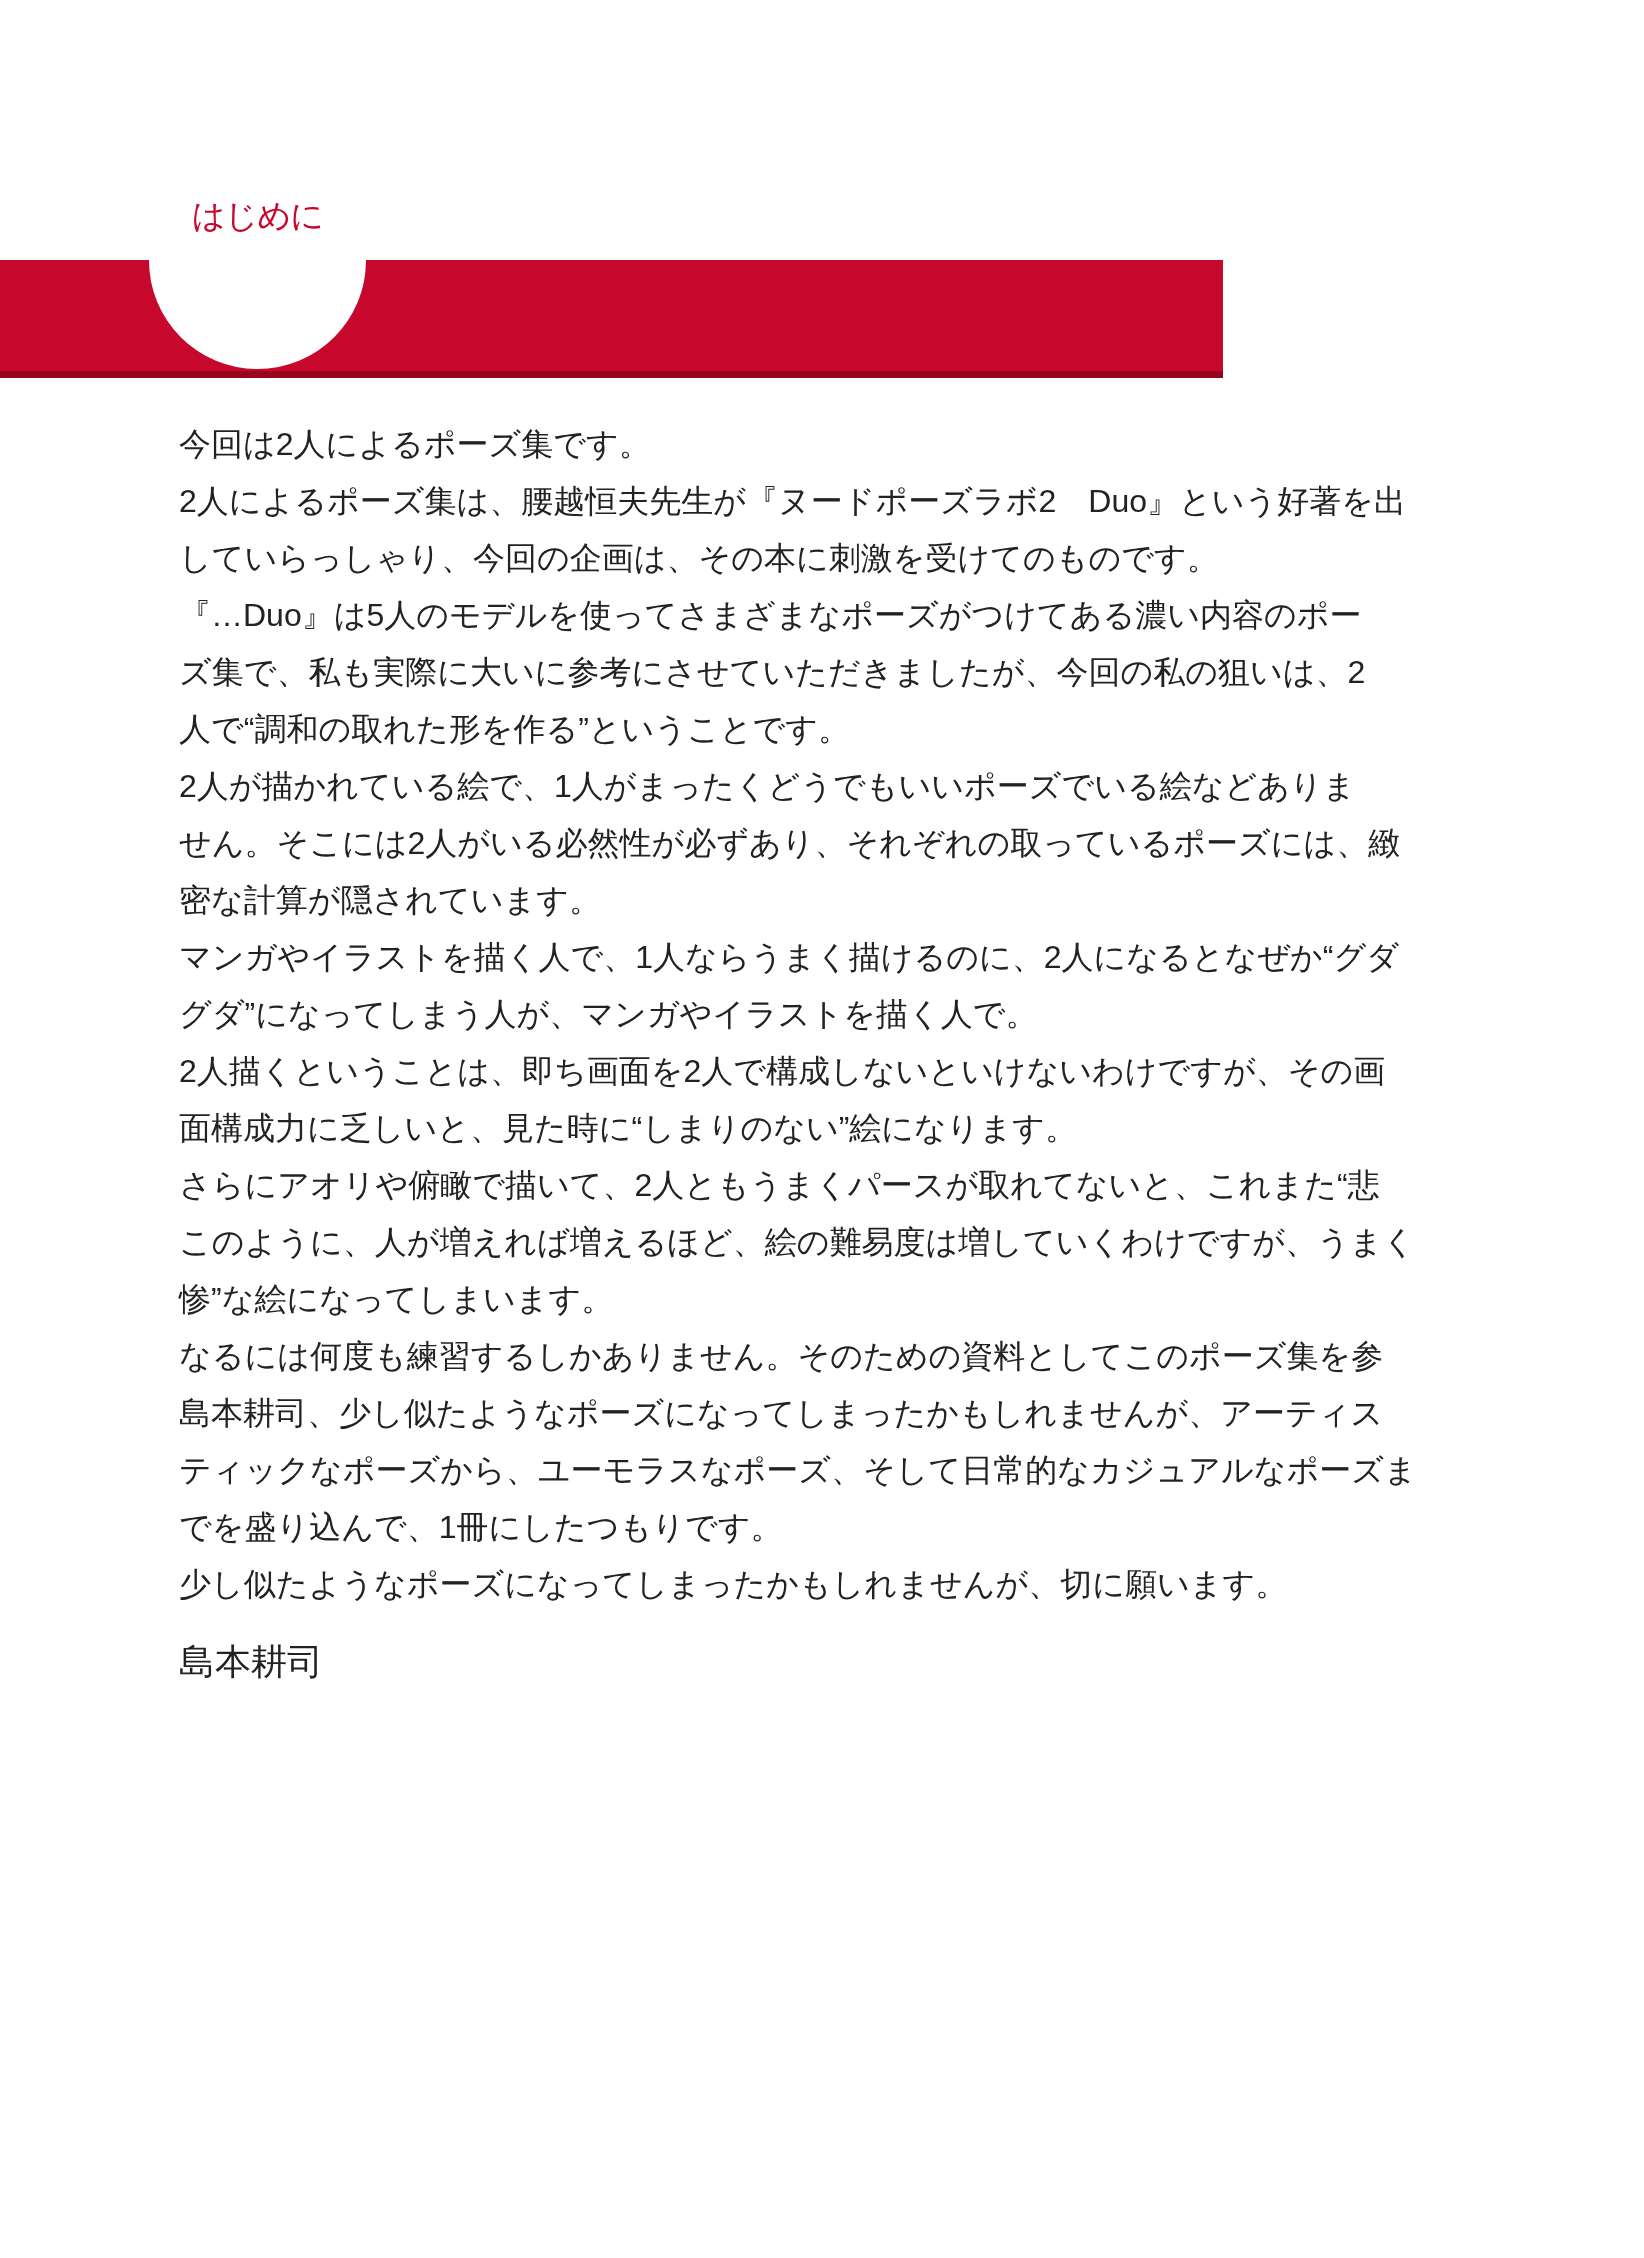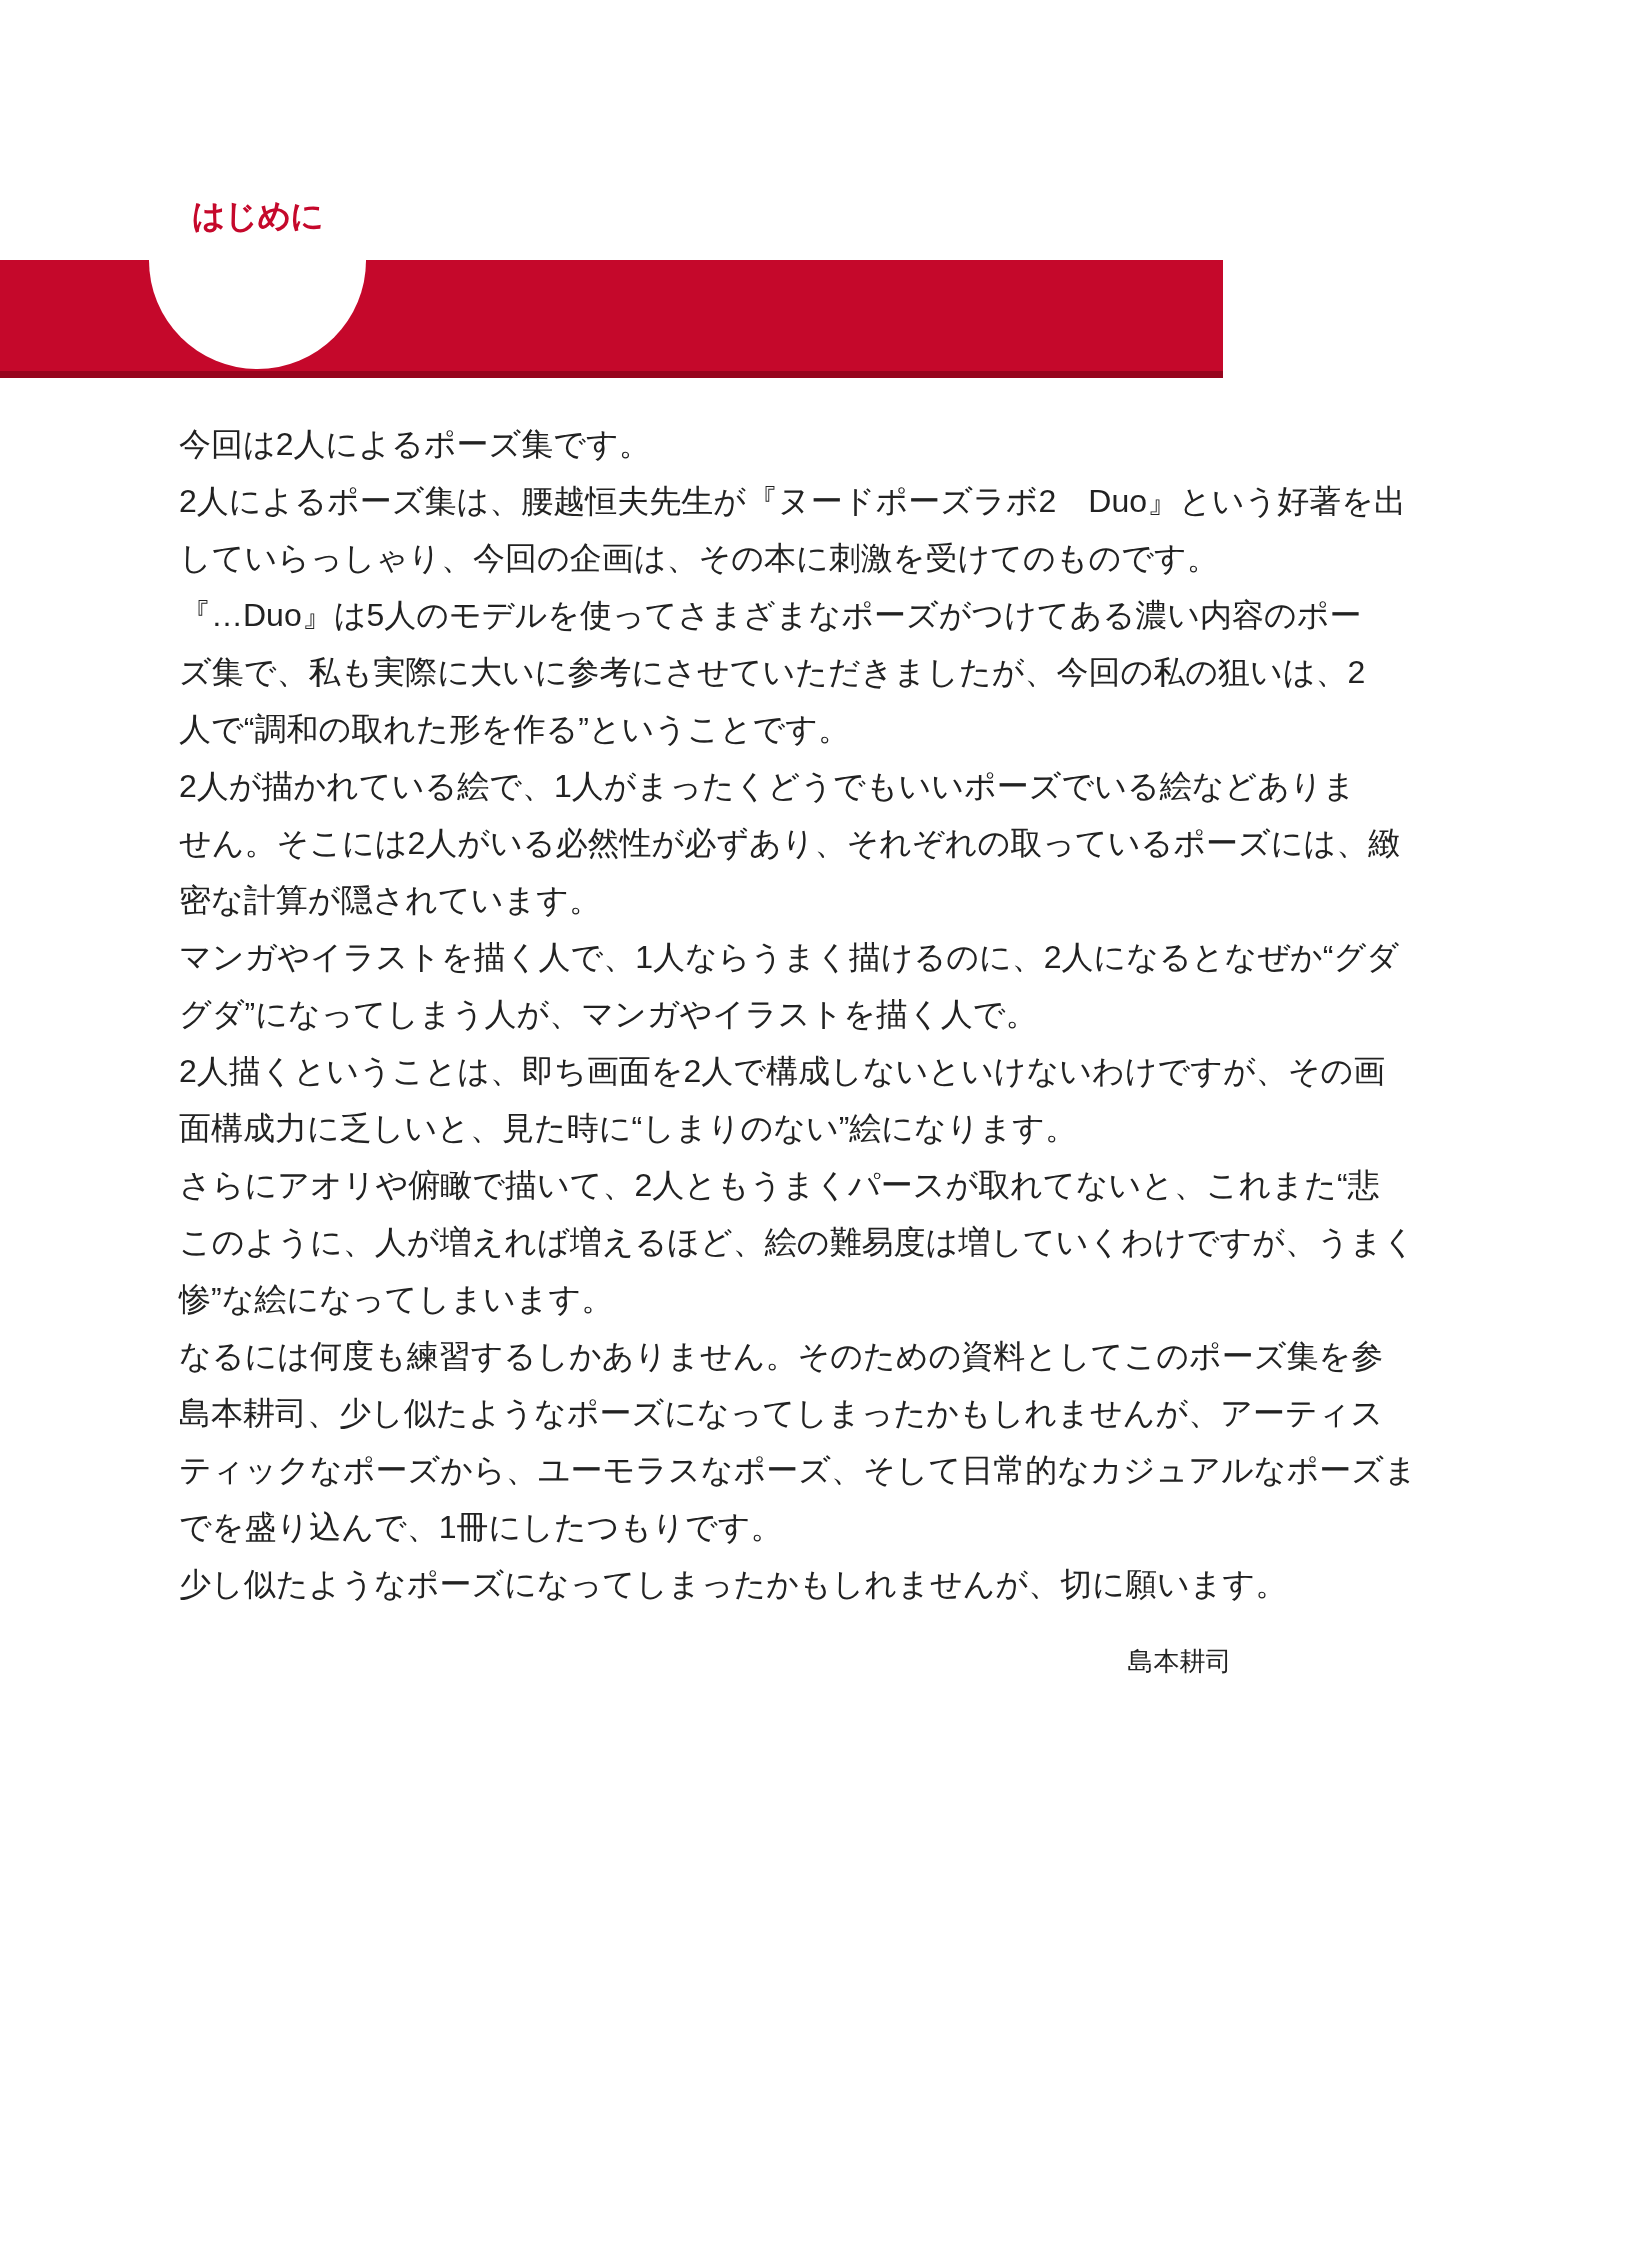--- a/index.html
+++ b/index.html
@@ -39,21 +39,21 @@
   }
   
   .heading {
     position: absolute;
     left: 146px;
     top: 194px;
     width: 223px;
     line-height: 44px;
     text-align: center;
     font-size: 33px;
-    font-weight: bold;
+    font-weight: normal;
     letter-spacing: -0.9px;
     color: #c5082b;
     z-index: 3;
   }
   
   .body-text {
     position: absolute;
     left: 179px;
     top: 416px;
     width: 1078px;
@@ -64,23 +64,22 @@
     z-index: 3;
   }
   .body-text .line {
     height: 57px;
     white-space: nowrap;
   }
   .signature {
     margin-top: 20px;
     height: 57px;
     line-height: 57px;
-    text-align: right;
     padding-right: 25.6px;
-    font-size: 26px;
+    font-size: 36px;
     color: #222222;
   }
 </style>
 </head>
 <body>
 
 <div id="page">
 
   <div class="band"></div>
 

